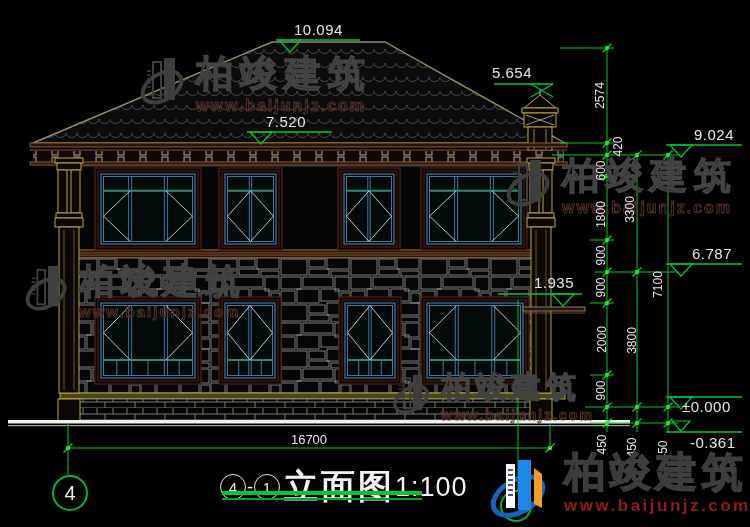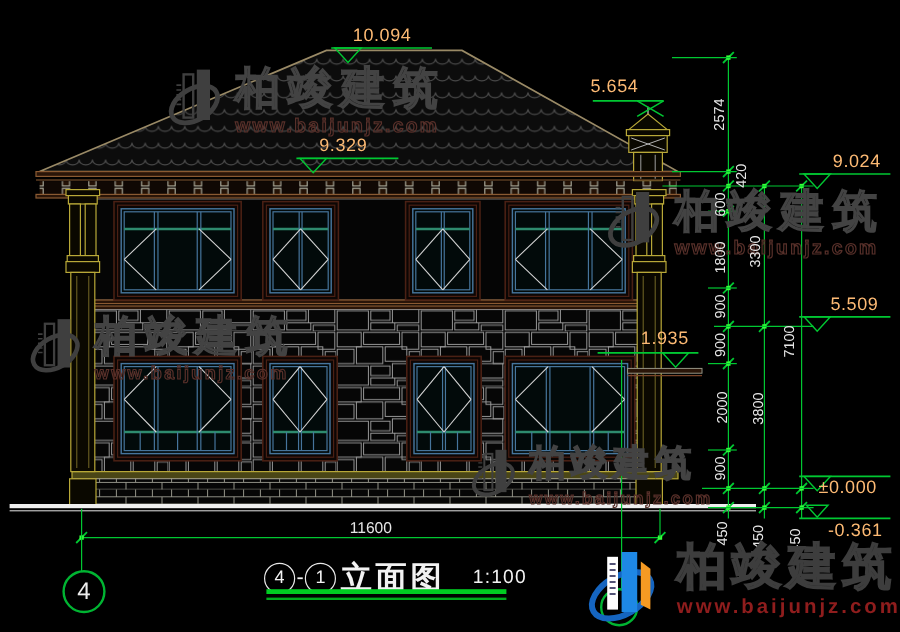--- a/index.html
+++ b/index.html
@@ -1,33 +1,33 @@
 <!DOCTYPE html>
 <html><head>
 <meta charset="utf-8">
 <style>
   html,body{margin:0;padding:0;}
   body{width:750px;height:527px;background:#000;position:relative;overflow:hidden;
        font-family:"Liberation Sans",sans-serif;}
   .abs{position:absolute;}
   
-  .elev{position:absolute;color:#fdba74;font-size:15px;white-space:nowrap;letter-spacing:.5px;}
+  .elev{position:absolute;color:#e5e5e5;font-size:15px;white-space:nowrap;letter-spacing:.5px;}
   .dimv{position:absolute;width:58px;height:13px;line-height:13px;text-align:center;
         color:#e6e6e6;font-size:12px;transform:rotate(-90deg);white-space:nowrap;}
   .dimh{position:absolute;color:#e6e6e6;font-size:13px;text-align:center;}
   
   .bubble{position:absolute;border:2px solid #00b432;border-radius:50%;
           color:#ececec;display:flex;align-items:center;justify-content:center;}
   
   .titlebar{position:absolute;left:220px;top:464px;display:flex;align-items:center;
             color:#f2f2f2;white-space:nowrap;}
   .circnum{display:inline-flex;width:24px;height:24px;border:1.6px solid #e8e8e8;border-radius:50%;
            align-items:center;justify-content:center;font-size:15px;}
-  .tname{font-size:26px;font-weight:bold;letter-spacing:3px;margin-left:4px;}
-  .tscale{font-size:16px;margin-left:23px;letter-spacing:1px;}
+  .tname{font-size:34px;font-weight:bold;letter-spacing:3px;margin-left:4px;}
+  .tscale{font-size:27px;margin-left:0;letter-spacing:1px;}
   .tdash{font-size:18px;margin:0 1px;}
   .uline1{position:absolute;left:222px;top:491px;width:200px;height:4px;background:#00cc22;}
   .uline2{position:absolute;left:222px;top:498px;width:200px;height:2px;background:#00aa1d;}
   
   .wm{position:absolute;display:flex;align-items:flex-start;pointer-events:none;}
   .wm .txt{display:flex;flex-direction:column;margin-left:8px;}
   .wm .brand{font-weight:bold;color:transparent;-webkit-text-stroke:1.3px #434343;
              letter-spacing:7px;line-height:1;}
   .wm .url{font-weight:bold;color:transparent;-webkit-text-stroke:1px #58302a;
            letter-spacing:2px;margin-top:5px;}
@@ -386,44 +386,44 @@
   <svg width="42" height="46">
       <use href="#wmic"></use>
     </svg>
   <div class="txt">
     <span class="brand" style="font-size:30px;letter-spacing:5px">柏竣建筑</span>
     <span class="url" style="font-size:14px">www.baijunjz.com</span>
   </div>
 </div>
 
 <span class="elev" style="left:294px;top:21px">10.094</span>
-<span class="elev" style="left:266px;top:113px">9.329</span>
+<span class="elev" style="left:266px;top:113px">7.520</span>
 <span class="elev" style="left:492px;top:64px">5.654</span>
 <span class="elev" style="left:694px;top:126px">9.024</span>
-<span class="elev" style="left:692px;top:245px">5.509</span>
+<span class="elev" style="left:692px;top:245px">6.787</span>
 <span class="elev" style="left:534px;top:274px">1.935</span>
 <span class="elev" style="left:682px;top:398px">±0.000</span>
 <span class="elev" style="left:690px;top:434px">-0.361</span>
 
 <span class="dimv" style="left:571px;top:89px">2574</span>
 <span class="dimv" style="left:589px;top:140px">420</span>
 <span class="dimv" style="left:572px;top:164px">600</span>
 <span class="dimv" style="left:572px;top:208px">1800</span>
 <span class="dimv" style="left:572px;top:249px">900</span>
 <span class="dimv" style="left:572px;top:281px">900</span>
 <span class="dimv" style="left:573px;top:333px">2000</span>
 <span class="dimv" style="left:572px;top:384px">900</span>
 <span class="dimv" style="left:573px;top:438px">450</span>
 <span class="dimv" style="left:601px;top:203px">3300</span>
 <span class="dimv" style="left:603px;top:334px">3800</span>
 <span class="dimv" style="left:603px;top:441px">450</span>
 <span class="dimv" style="left:629px;top:278px">7100</span>
 <span class="dimv" style="left:634px;top:444px">450</span>
 
-<span class="dimh" style="left:279px;top:432px;width:60px">11600</span>
+<span class="dimh" style="left:279px;top:432px;width:60px">16700</span>
 
 <div class="bubble" style="left:52px;top:475px;width:32px;height:32px;font-size:20px">4</div>
 
 <div class="titlebar">
   <span class="circnum">4</span>
   <span class="tdash">-</span>
   <span class="circnum">1</span>
   <span class="tname">立面图</span>
   <span class="tscale">1:100</span>
 </div>

